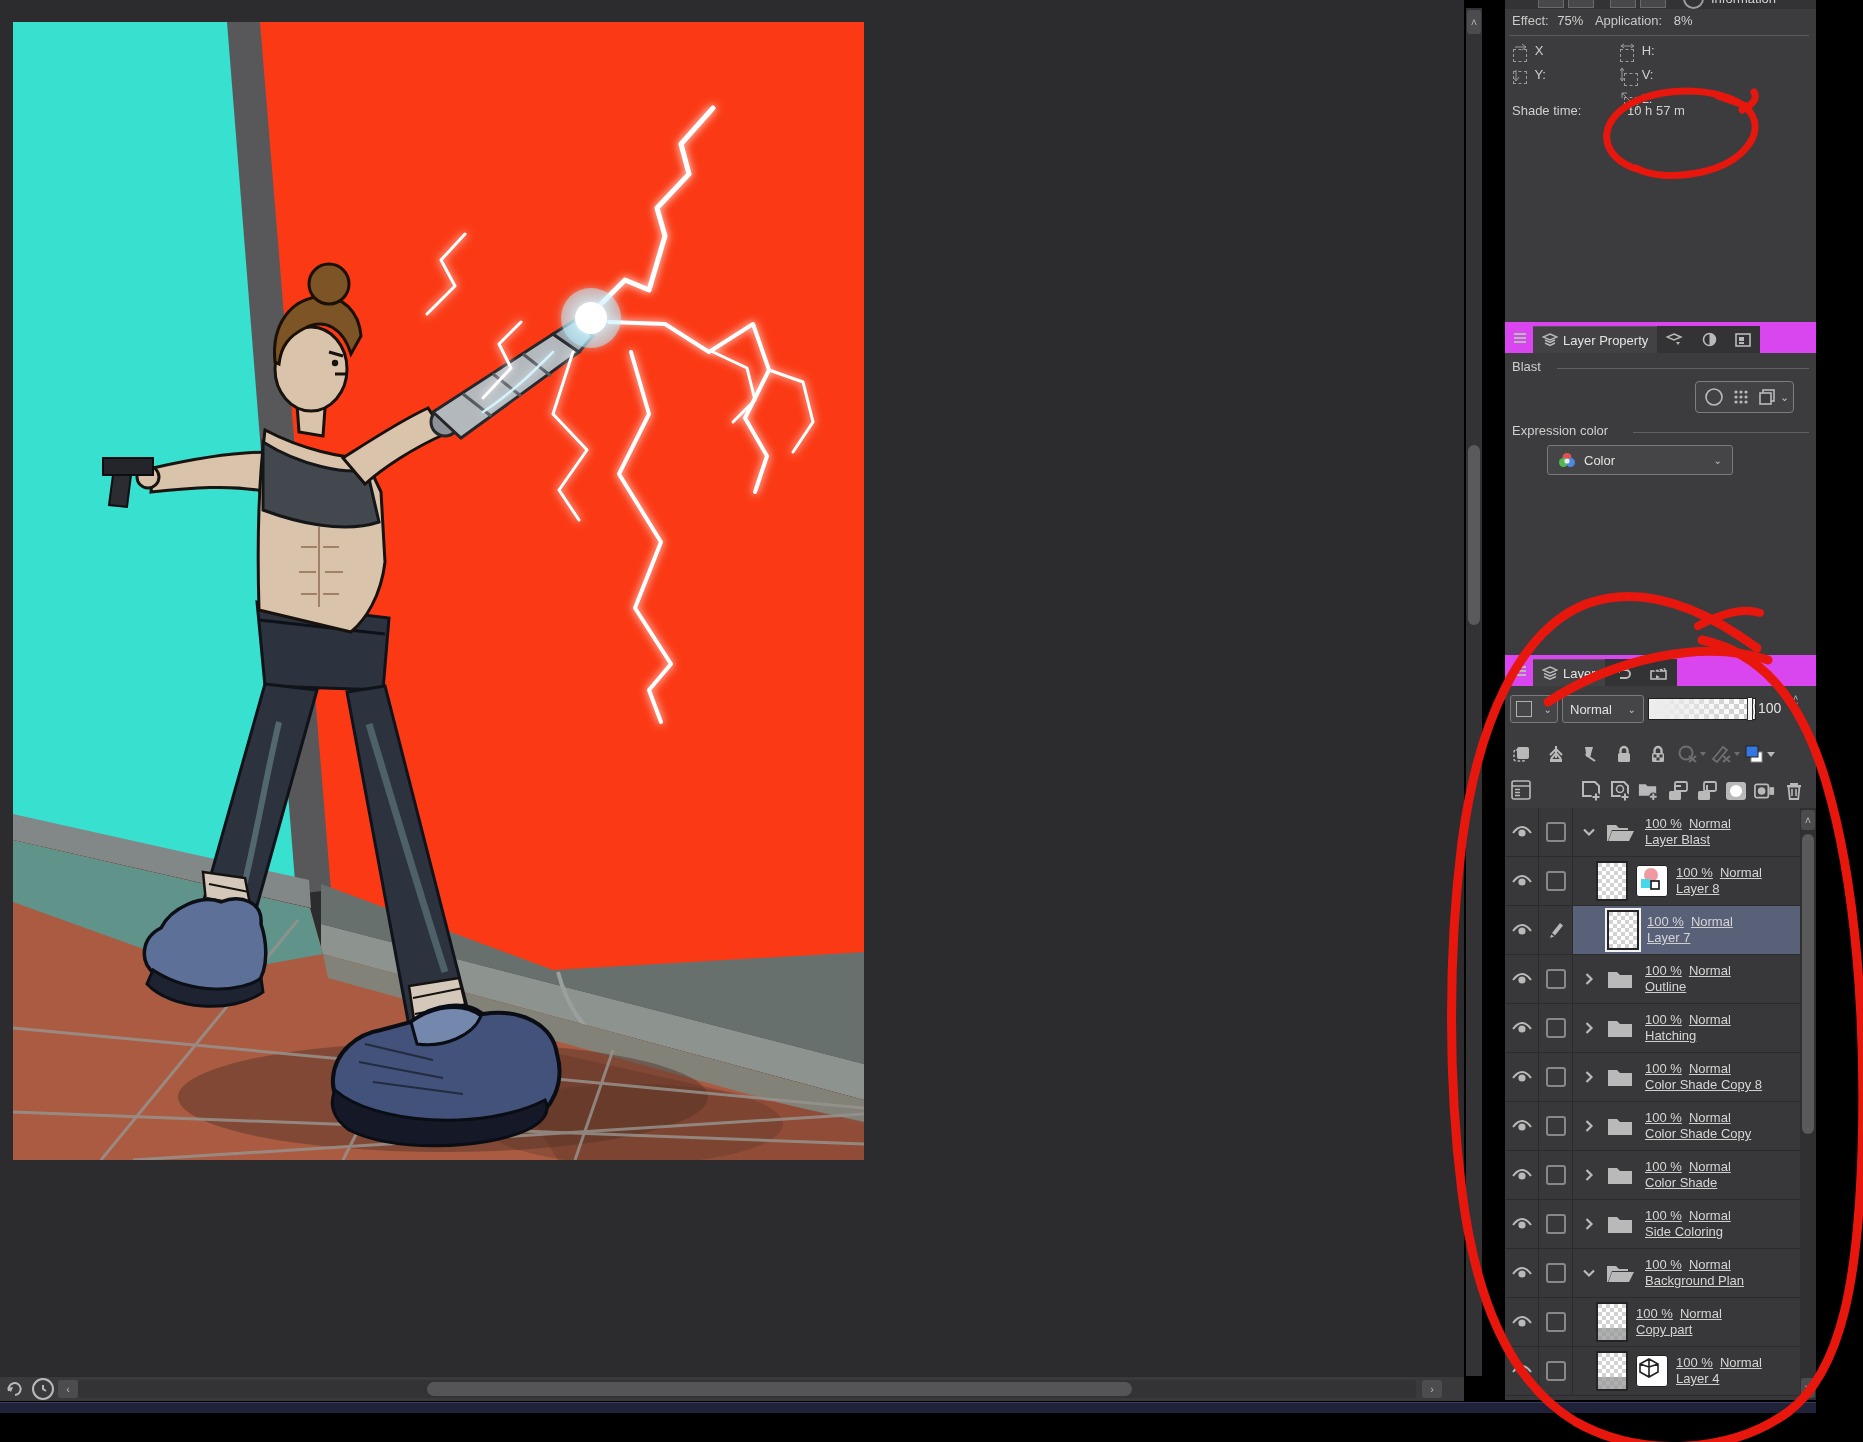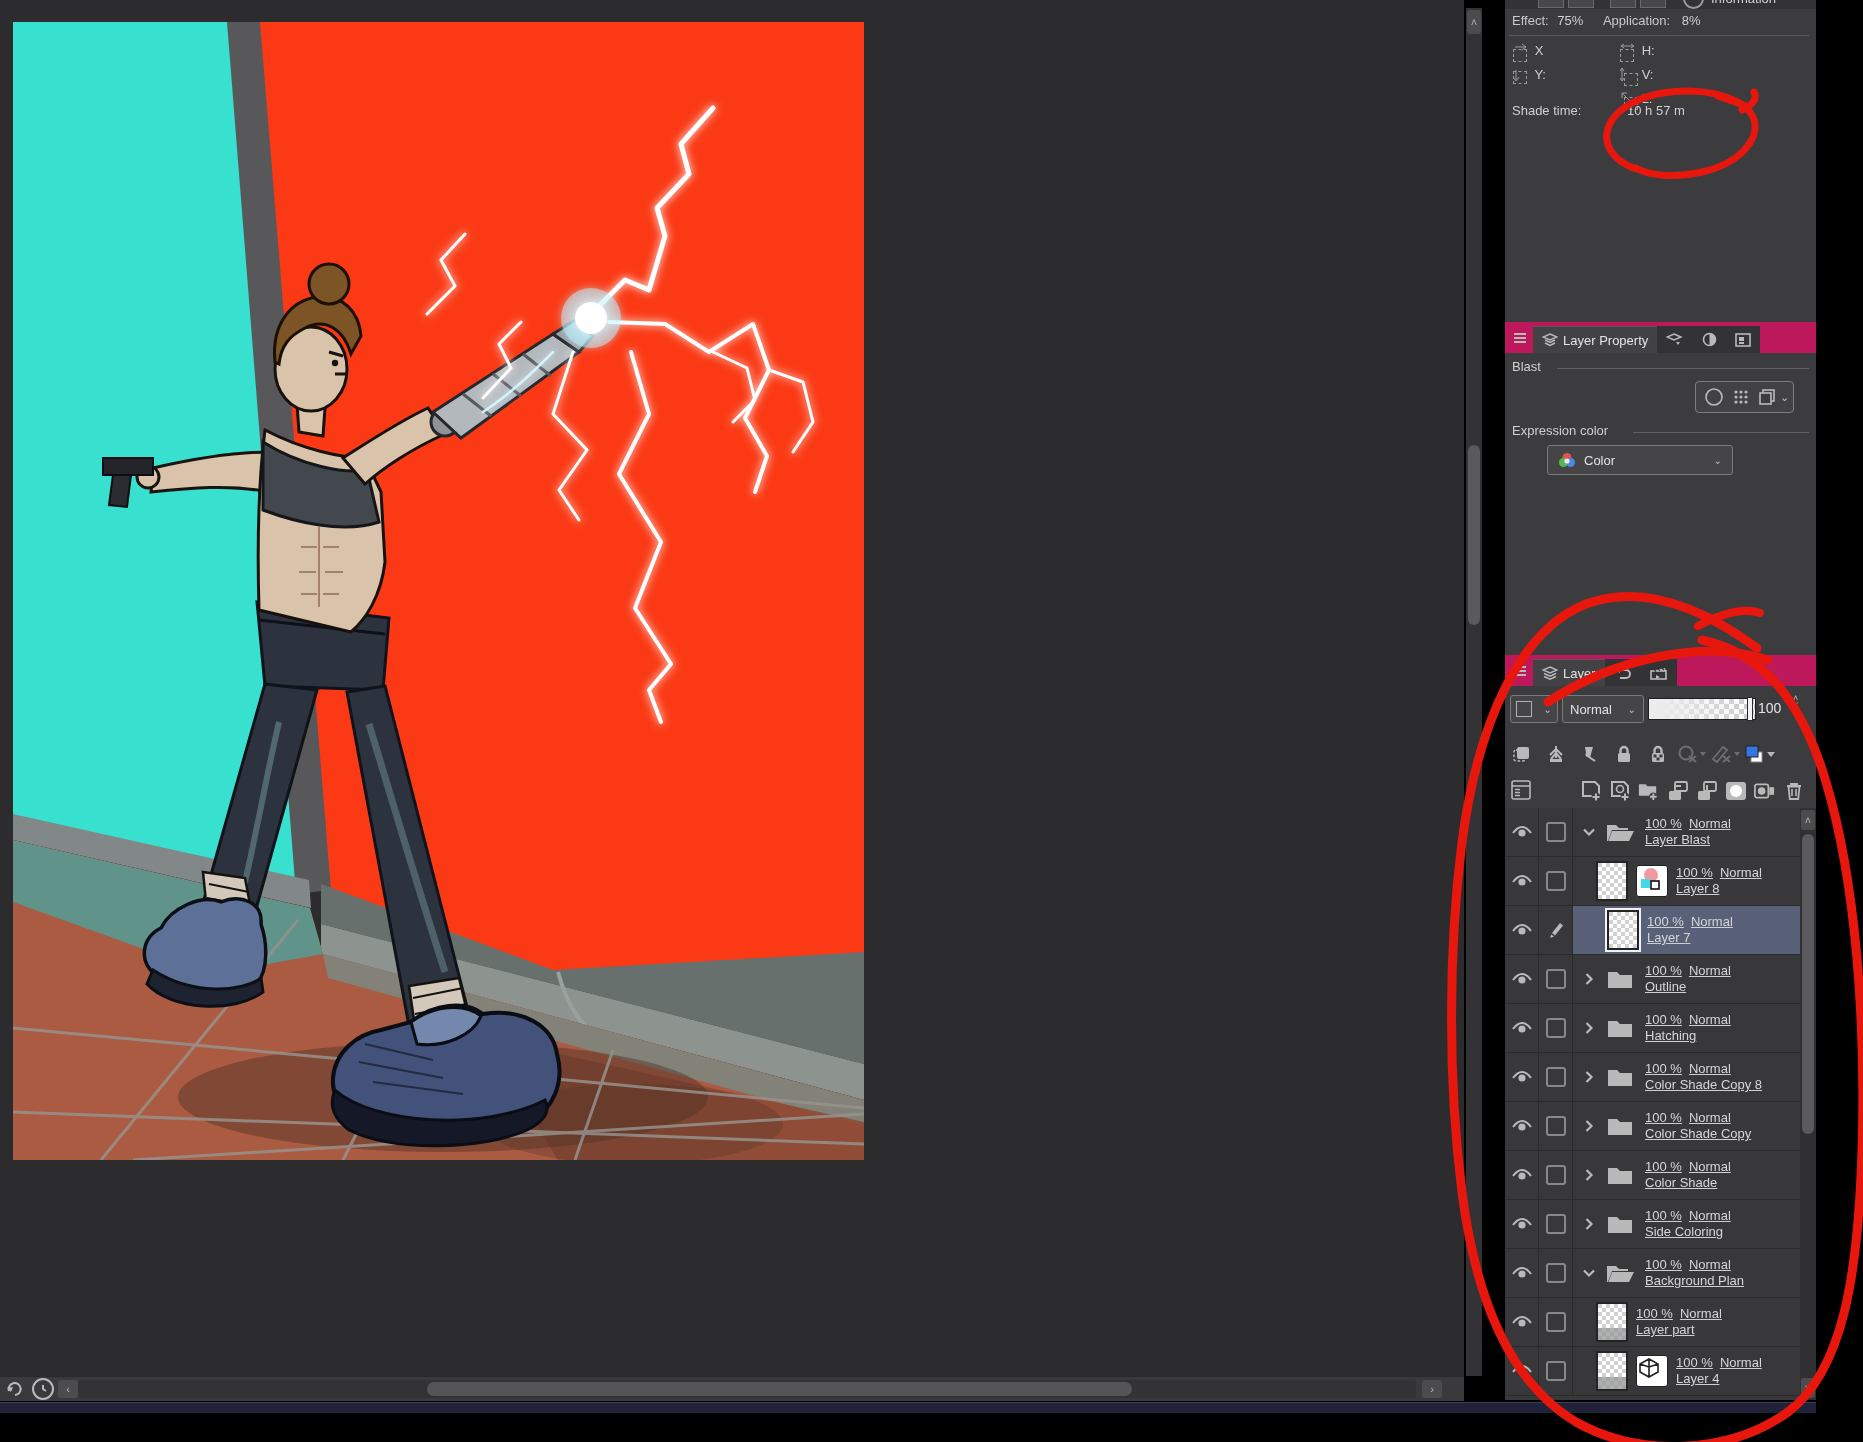--- a/index.html
+++ b/index.html
@@ -19,21 +19,21 @@
   .hthumb{top:2px;height:14px;background:#555557;border-radius:7px;}
   .round-tool{width:22px;height:22px;border-radius:50%;color:#b9b9b9;display:flex;align-items:center;justify-content:center;}
   
   .right-panel{left:1505px;top:0;width:311px;height:1400px;background:#3c3c3e;}
   .cut-strip{left:0;top:0;width:311px;height:9px;background:#333335;overflow:hidden;}
   .panel-label{color:#c9c9c9;}
   .hr-line{height:1px;background:#5b5b5d;}
   .group-rule{position:absolute;height:1px;background:#606062;top:8px;}
   .dashed-ico{width:18px;height:16px;position:relative;}
   .dashed-ico .bx{position:absolute;left:0;bottom:0;width:12px;height:11px;border:1px dashed #9a9a9a;}
-  .tabrow{background:#be185d;border-bottom:1px solid #2a2a2c;display:flex;align-items:flex-end;}
+  .tabrow{background:#d946ef;border-bottom:1px solid #2a2a2c;display:flex;align-items:flex-end;}
   .tab{display:flex;align-items:center;gap:5px;padding:4px 9px;background:#333335;color:#c4c4c4;height:27px;box-sizing:border-box;}
   .tab.active{background:#424244;color:#e4e4e4;border-top:1px solid #58585a;}
   .icon{display:inline-flex;align-items:center;justify-content:center;color:#b9b9b9;}
   .icon svg{display:block;}
   .menu-ico{width:18px;height:18px;}
   
   .dd{background:#454547;border:1px solid #7a7a7c;border-radius:3px;display:flex;align-items:center;
       color:#e2e2e2;box-sizing:border-box;}
   .dd .car{margin-left:auto;color:#c0c0c0;font-size:10px;}
   .btn-group{border:1px solid #7e7e80;border-radius:4px;display:flex;align-items:center;background:#424244;}
@@ -204,21 +204,21 @@
       <div class="abs" style="left:105px;top:-16px;width:24px;height:22px;border:1px solid #6a6a6c;background:#48484a;"></div>
       <div class="abs" style="left:135px;top:-16px;width:24px;height:22px;border:1px solid #6a6a6c;background:#48484a;"></div>
       <div class="abs" style="left:178px;top:-12px;width:17px;height:17px;border:2px solid #9a9a9a;border-radius:50%;"></div>
       <div class="abs" style="left:206px;top:-9px;color:#d2d2d2;">Information</div>
     </div>
 
     <div class="abs" style="left:0;top:9px;width:311px;height:313px;">
       <div class="abs" style="left:7px;top:4px;">
         <span class="panel-label">Effect:</span>
         <span style="margin-left:5px;">75%</span>
-        <span class="panel-label" style="margin-left:16px;text-align:right;">Application:</span>
+        <span class="panel-label" style="margin-left:8px;text-align:right;">Application:</span>
         <span style="margin-left:8px;">8%</span>
       </div>
       <div class="abs hr-line" style="left:4px;top:26px;width:300px;"></div>
 
       <div class="abs" style="left:8px;top:34px;">
         <span class="dashed-ico"><span class="bx"></span><svg width="18" height="16">
               <path d="M2,4 H13 M13,4 L9,1 M13,4 L9,7" stroke="#9a9a9a" fill="none"></path>
             </svg></span>
         <span style="position:relative;top:-4px;">X</span>
       </div>
@@ -845,21 +845,21 @@
           </div>
           <div class="lcontent">
             <span class="thumb" style="margin-left: 23px;">
               <span class="graybottom"></span>
             </span>
             <div class="lines" style="margin-left: 8px;">
               <div class="l1">
                 <span>100 %</span>
                 <span>Normal</span>
               </div>
-              <div class="l2">Layer part</div>
+              <div class="l2">Copy part</div>
             </div>
           </div>
         </div>
         <div class="lrow">
           <div class="cell-eye">
             <span class="icon">
               <svg width="22" height="14" viewBox="0 0 22 14">
                 <path d="M2,8 Q11,-4 20,8" fill="none" stroke="currentColor" stroke-width="2"></path>
                 <circle cx="11" cy="8" r="3.6" fill="currentColor"></circle>
               </svg>

